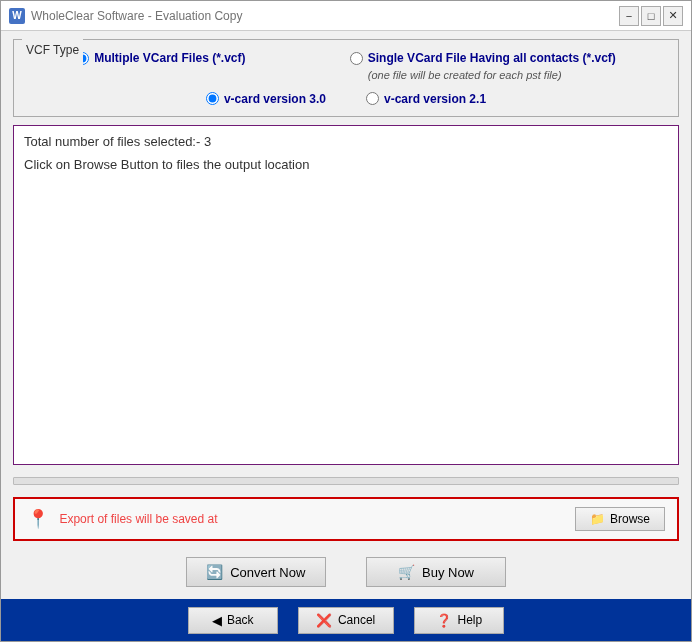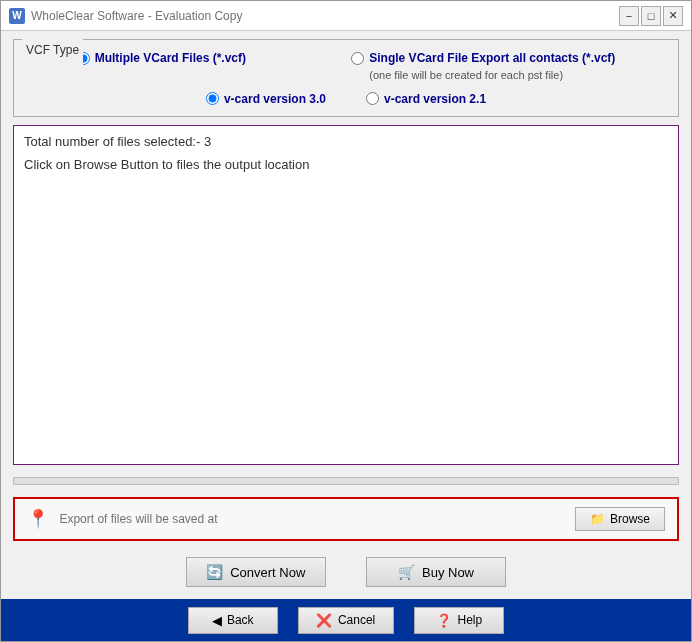--- a/index.html
+++ b/index.html
@@ -101,20 +101,21 @@
       color: #333;
       line-height: 1.4;
     }
     .radio-label-bold {
       font-weight: bold;
       color: #00008b;
     }
     .radio-sub {
       font-size: 11px;
       color: #555;
+      font-style: italic;
     }
     .version-row {
       display: flex;
       align-items: flex-start;
       justify-content: center;
       gap: 40px;
       margin-top: 8px;
     }
     .version-option {
       display: flex;
@@ -168,21 +169,21 @@
       border: 2px solid #cc0000;
       background: #f8f8f8;
     }
     .pin-icon {
       color: #cc2200;
       font-size: 18px;
     }
     .browse-label {
       flex: 1;
       font-size: 12px;
-      color: #737373;
+      color: #ef4444;
     }
     .browse-button {
       background: linear-gradient(to bottom, #f5f5f5, #e0e0e0);
       border: 1px solid #aaa;
       padding: 4px 14px;
       font-size: 12px;
       cursor: pointer;
       display: flex;
       align-items: center;
       gap: 5px;
@@ -258,21 +259,21 @@
     <div class="vcf-type-section">
       <span class="vcf-type-label">VCF Type</span>
       <div class="vcf-options-row">
         <label class="radio-option">
           <input type="radio" name="vcf_type" checked="" style="">
           <span class="radio-label radio-label-bold">Multiple VCard Files (*.vcf)</span>
         </label>
         <label class="radio-option">
           <input type="radio" name="vcf_type" style="">
           <span class="radio-label">
-            <span class="radio-label-bold">Single VCard File Export all contacts (*.vcf)</span><br>
+            <span class="radio-label-bold">Single VCard File Having all contacts (*.vcf)</span><br>
             <span class="radio-sub">(one file will be created for each pst file)</span>
           </span>
         </label>
       </div>
       <div class="version-row">
         <label class="version-option">
           <input type="radio" name="vcard_version" checked="" style="">
           <span class="version-label">v-card version 3.0</span>
         </label>
         <label class="version-option">

